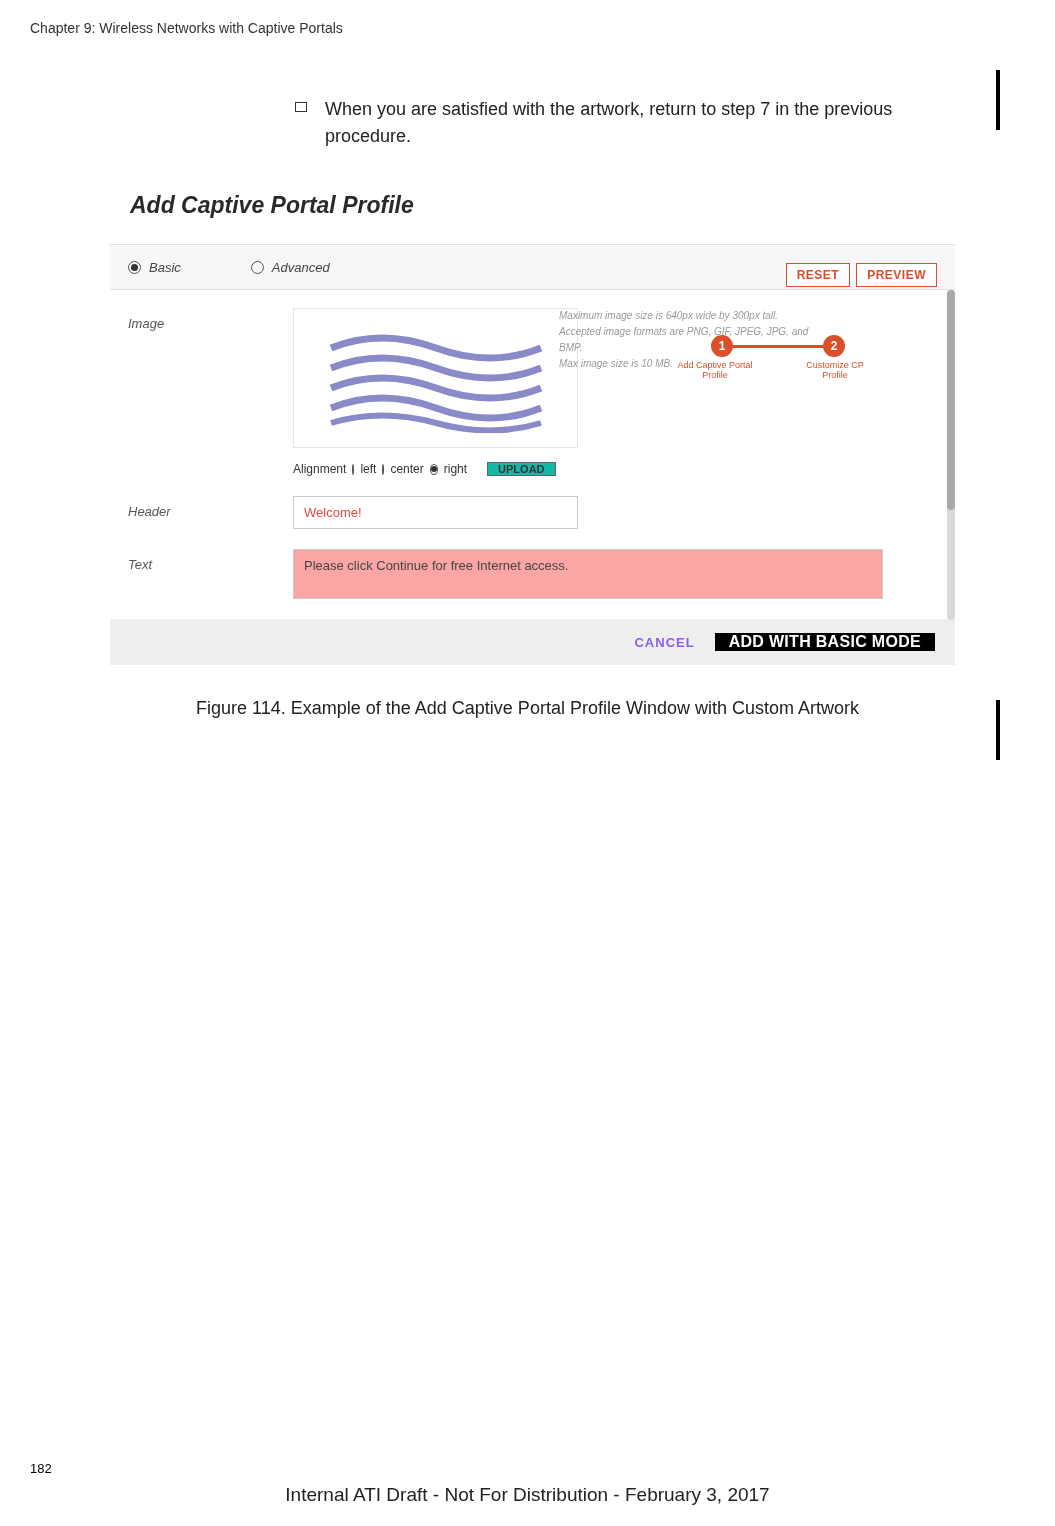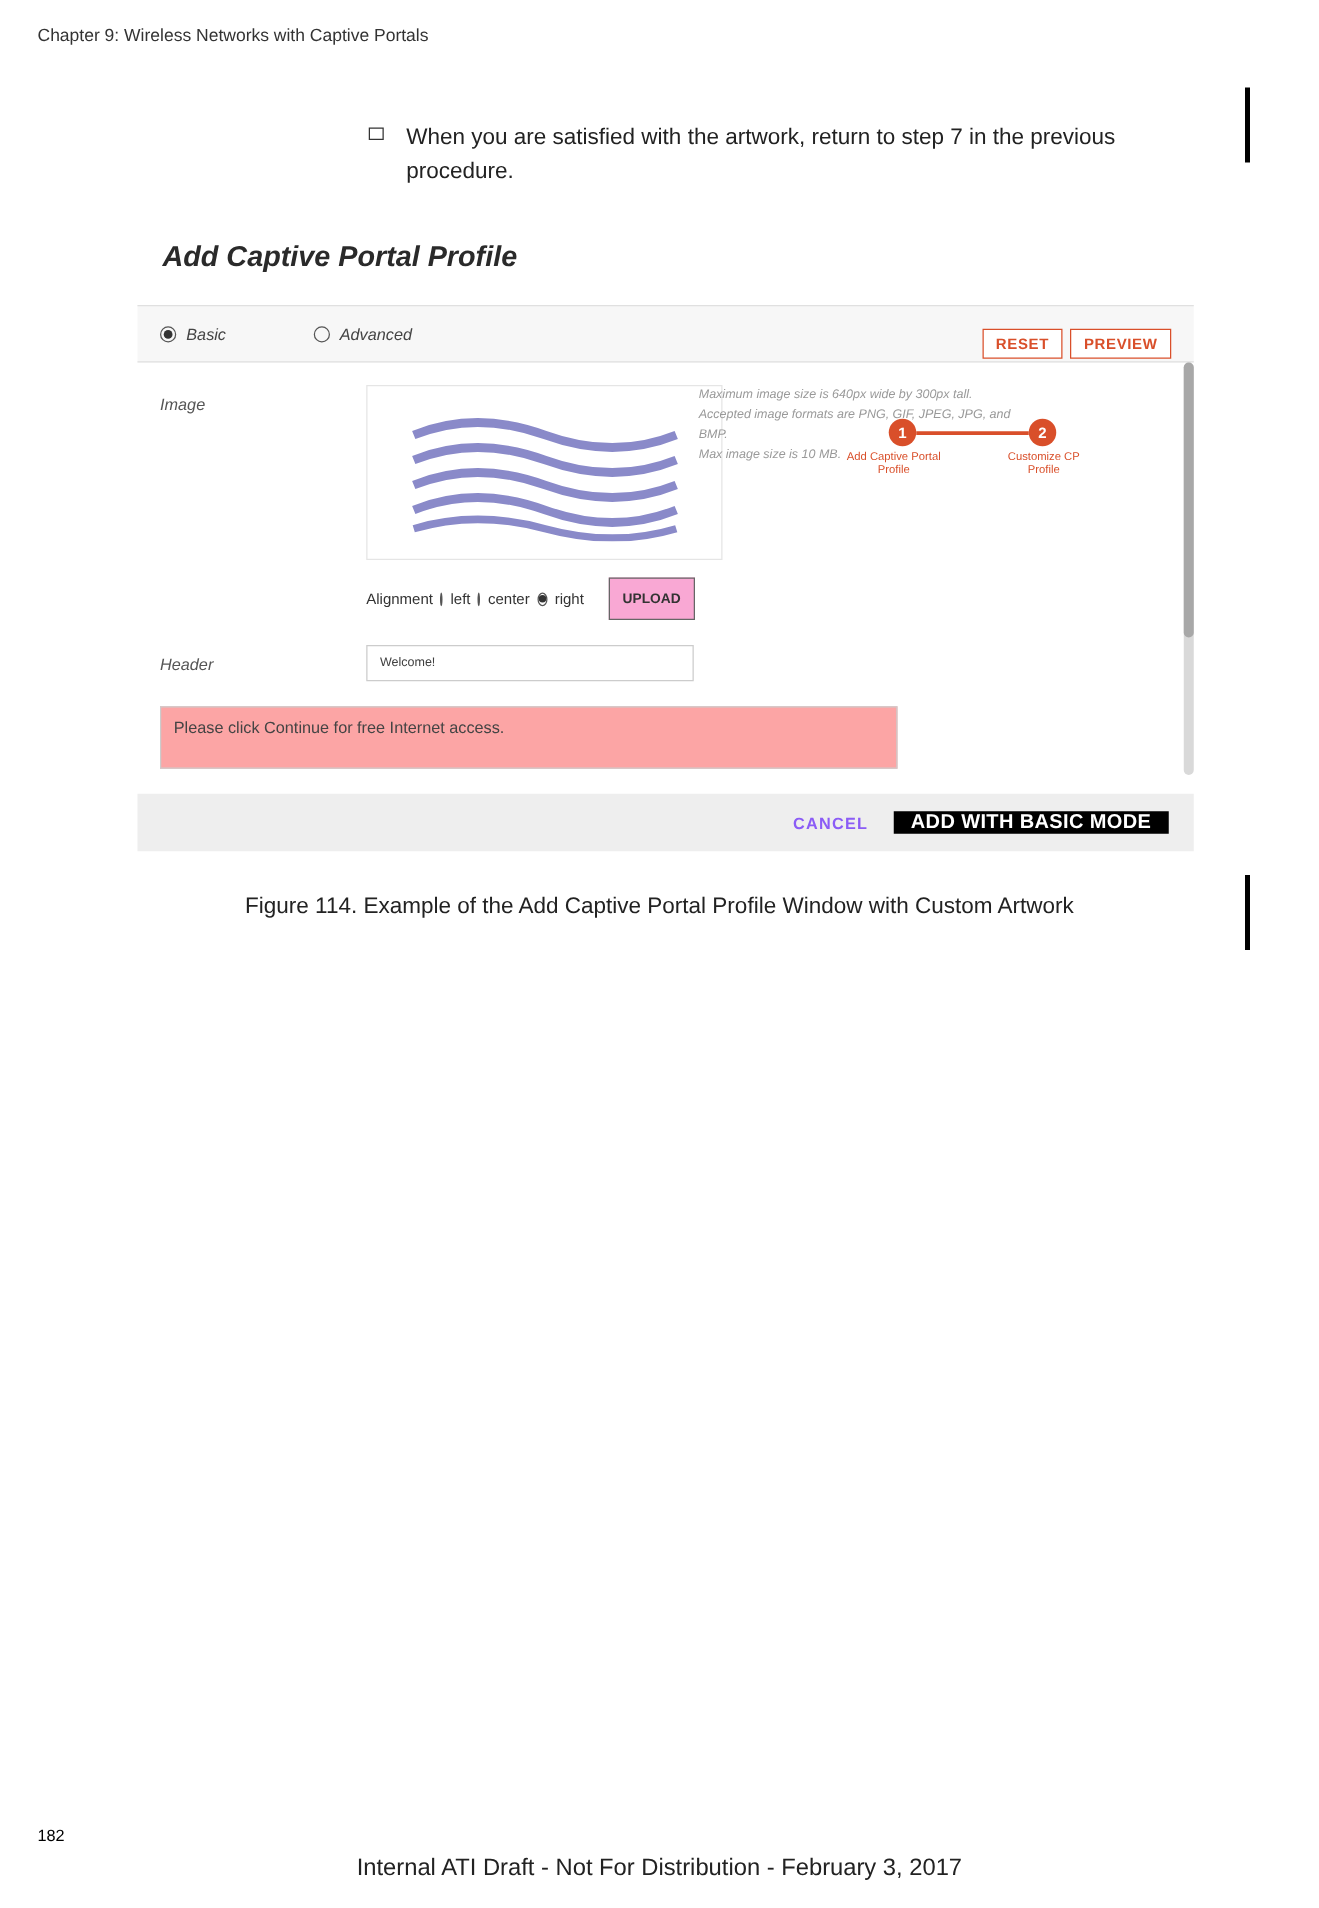--- a/index.html
+++ b/index.html
@@ -35,23 +35,23 @@
     .scroll-track { position: absolute; right: 0; top: 0; width: 8px; height: 330px; background: #d9d9d9; border-radius: 4px; }
     .scroll-thumb { position: absolute; right: 0; top: 0; width: 8px; height: 220px; background: #a8a8a8; border-radius: 4px; }
     .row { display: flex; margin-bottom: 20px; }
     .lbl { width: 165px; font-size: 13px; color: #555; font-style: italic; padding-top: 8px; }
     .img-area { width: 236px; }
     .img-preview { width: 285px; height: 140px; background: #fff; border: 1px solid #e5e5e5; display: flex; align-items: center; justify-content: center; overflow: hidden; }
     .wave-svg { width: 230px; height: 110px; }
     .align-row { font-size: 12px; color: #333; margin-top: 14px; display: flex; align-items: center; gap: 6px; }
     .small-radio { width: 11px; height: 11px; border-radius: 50%; border: 1.2px solid #555; display: inline-flex; align-items: center; justify-content: center; }
     .small-radio.sel::after { content: ''; width: 6px; height: 6px; border-radius: 50%; background: #333; }
-    .upload-btn { border: 1.5px solid #666; background: #f9a8d4; font-size: 11px; font-weight: bold; padding: 10px 10px; margin-left: 14px; }
+    .upload-btn { border: 1.5px solid #666; background: #14b8a6; font-size: 11px; font-weight: bold; padding: 0 10px; margin-left: 14px; }
     .hint-col { margin-left: 30px; font-size: 10px; font-style: italic; color: #999; line-height: 1.6; width: 270px; }
-    .txt-input { width: 262px; border: 1px solid #ccc; padding: 8px 10px; font-size: 10px; color: #404040; background: #fff; }
+    .txt-input { width: 285px; border: 1px solid #ccc; padding: 8px 10px; font-size: 13px; color: #ef4444; background: #fff; }
     .txt-area { width: 590px; border: 1px solid #ccc; padding: 8px 10px; font-size: 13px; color: #444; background: #fca5a5; min-height: 50px; }
     .footer-bar { background: #eeeeee; padding: 14px 20px; display: flex; justify-content: flex-end; gap: 20px; align-items: center; margin-top: 10px; }
     .cancel-btn { color: #8b5cf6; font-size: 13px; letter-spacing: 1px; font-weight: bold; }
     .primary-btn { background: #000; color: #fff; font-size: 16px; font-weight: bold; padding: 0 14px; letter-spacing: 0.3px; }
     .figure-caption { text-align: center; font-size: 18px; color: #222; margin: 30px 130px 0; line-height: 1.5; }
     .page-num { position: absolute; bottom: 50px; left: 30px; font-size: 13px; }
     .footer-text { position: absolute; bottom: 20px; left: 0; right: 0; text-align: center; font-size: 19px; color: #222; }
   </style>
 </head>
 <body>
@@ -128,20 +128,21 @@
         <div>Max image size is 10 MB.</div>
       </div>
     </div>
 
     <div class="row">
       <div class="lbl">Header</div>
       <input class="txt-input" value="Welcome!" style="">
     </div>
 
     <div class="row">
+      <div class="lbl">Text</div>
       <div class="txt-area">Please click Continue for free Internet access.</div>
     </div>
   </div>
 
   <div class="footer-bar">
     <div class="cancel-btn">CANCEL</div>
     <div class="primary-btn">ADD WITH BASIC MODE</div>
   </div>
 </div>
 

